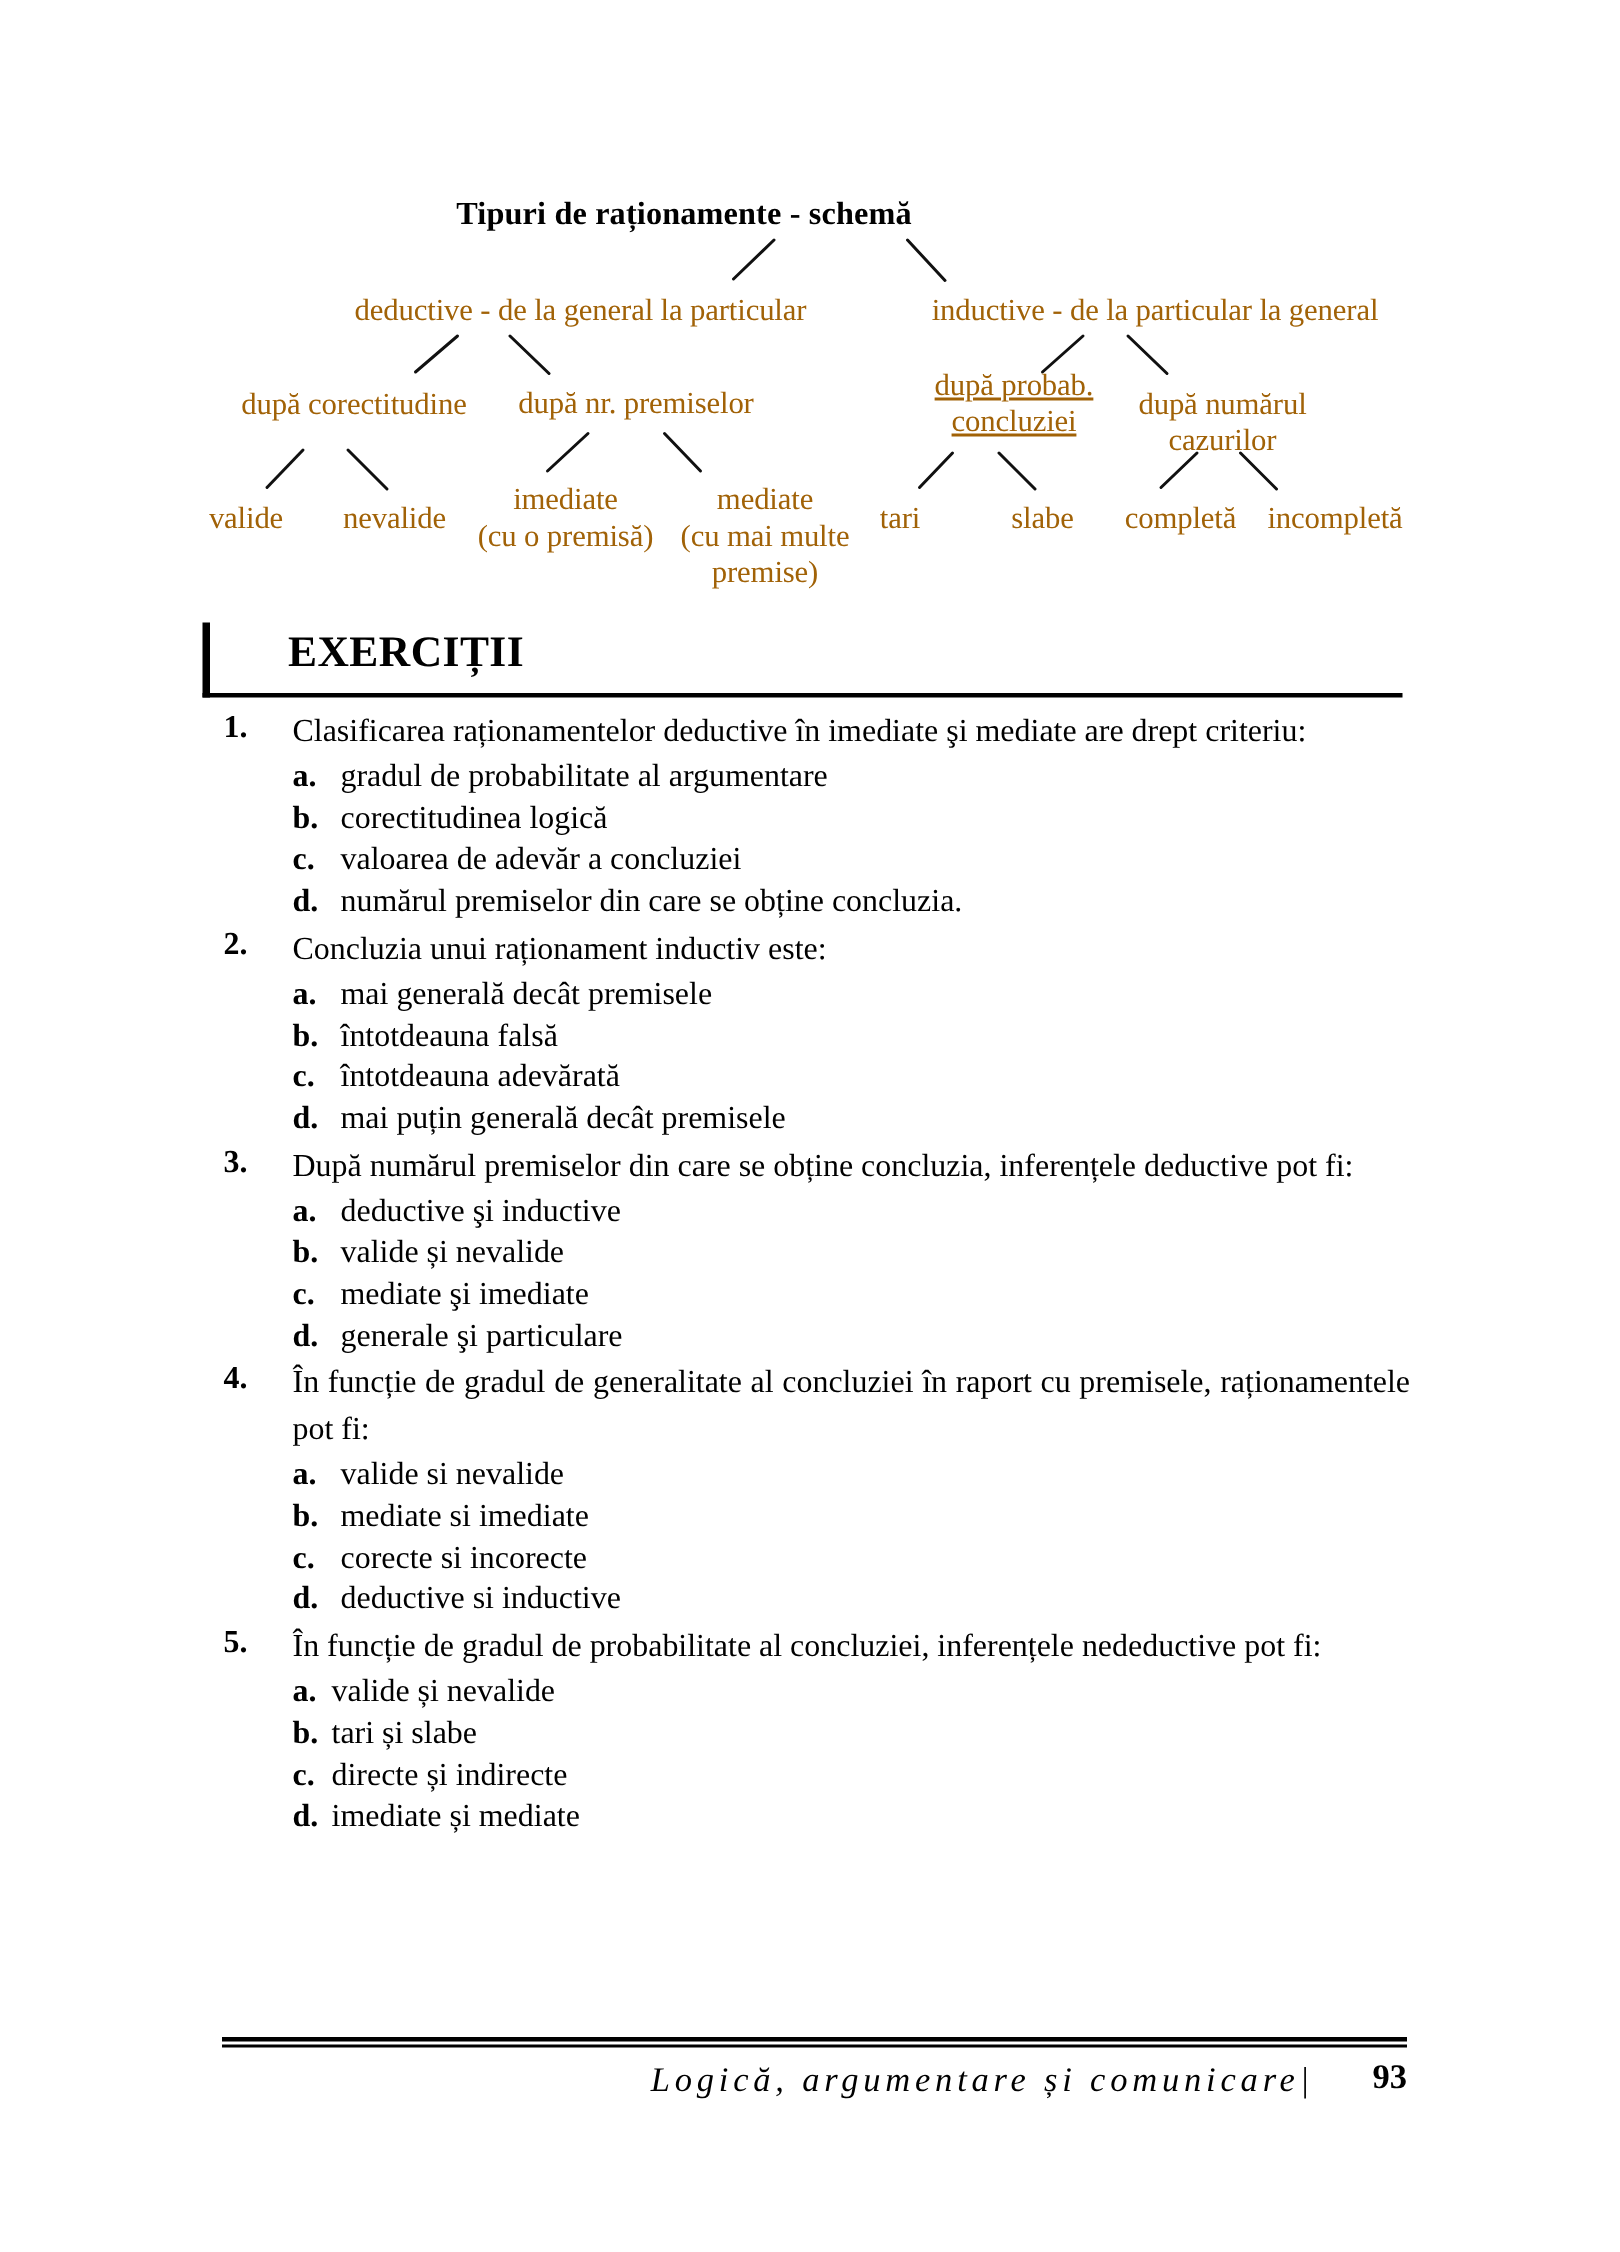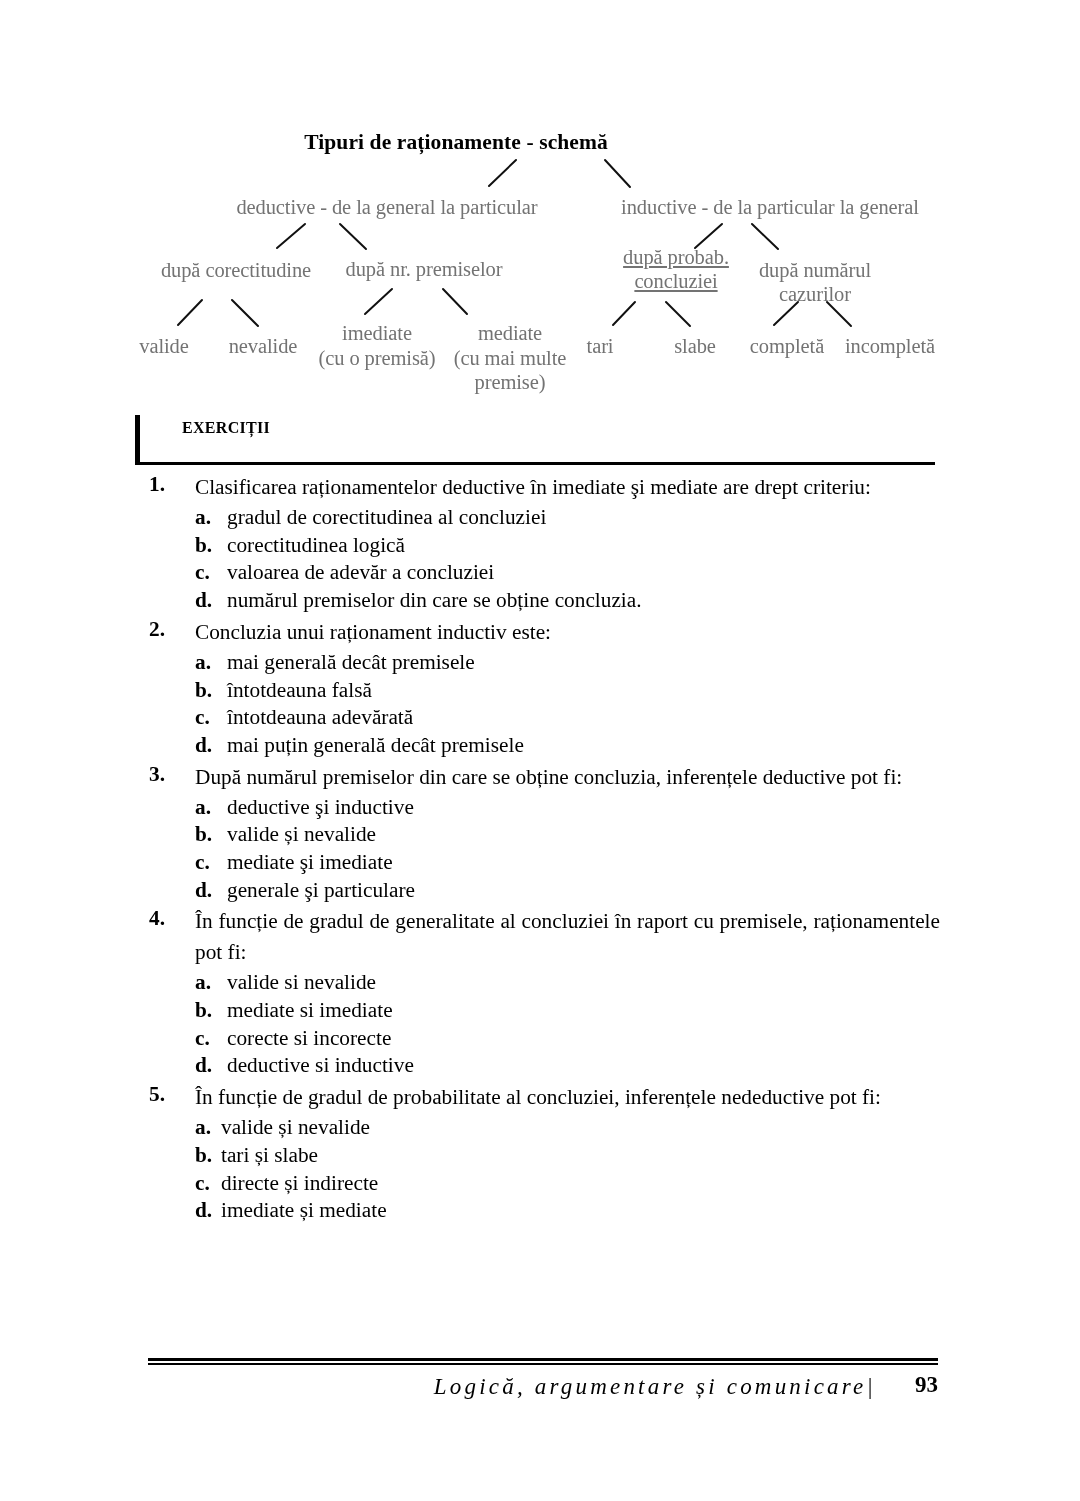--- a/index.html
+++ b/index.html
@@ -29,21 +29,21 @@
     left: 0;
     top: 0;
     width: 1080px;
     height: 400px;
   }
   .dnode {
     position: absolute;
     font-size: 20.5px;
     line-height: 1.17;
     white-space: pre-line;
-    color: #737373;
+    color: #a16207;
     letter-spacing: -0.1px;
   }
   .dnode.center { text-align: center; }
   .dnode.left   { text-align: center; }
   #diagram-title {
     position: absolute;
     left: 0;
     top: 130px;
     width: 912px;
     text-align: center;
@@ -88,23 +88,23 @@
   #ex-rule {
     position: absolute;
     left: 0;
     top: 47px;
     width: 800px;
     height: 3px;
     background: #000;
   }
   #ex-title {
     position: absolute;
-    left: 47px;
+    left: 57px;
     top: 4px;
-    font-size: 16px;
+    font-size: 29px;
     font-weight: bold;
     letter-spacing: 0.3px;
   }
 
   
   #questions {
     position: absolute;
     left: 135px;
     top: 472px;
     width: 805px;
@@ -246,21 +246,21 @@
   <div id="ex-bar"></div>
   <div id="ex-rule"></div>
   <div id="ex-title">EXERCIȚII</div>
 </div>
 
 <div id="questions">
     <div class="q">
       <div class="q-num">1.</div>
       <div class="q-text">Clasificarea raționamentelor deductive în imediate şi mediate are drept criteriu:</div>
       <div class="opts">
-        <div class="opt"><span class="opt-letter">a.</span><span>gradul de corectitudinea al concluziei</span></div>
+        <div class="opt"><span class="opt-letter">a.</span><span>gradul de probabilitate al argumentare</span></div>
         <div class="opt"><span class="opt-letter">b.</span><span>corectitudinea logică</span></div>
         <div class="opt"><span class="opt-letter">c.</span><span>valoarea de adevăr a concluziei</span></div>
         <div class="opt"><span class="opt-letter">d.</span><span>numărul premiselor din care se obține concluzia.</span></div>
       </div>
     </div>
     <div class="q">
       <div class="q-num">2.</div>
       <div class="q-text">Concluzia unui raționament inductiv este:</div>
       <div class="opts">
         <div class="opt"><span class="opt-letter">a.</span><span>mai generală decât premisele</span></div>

